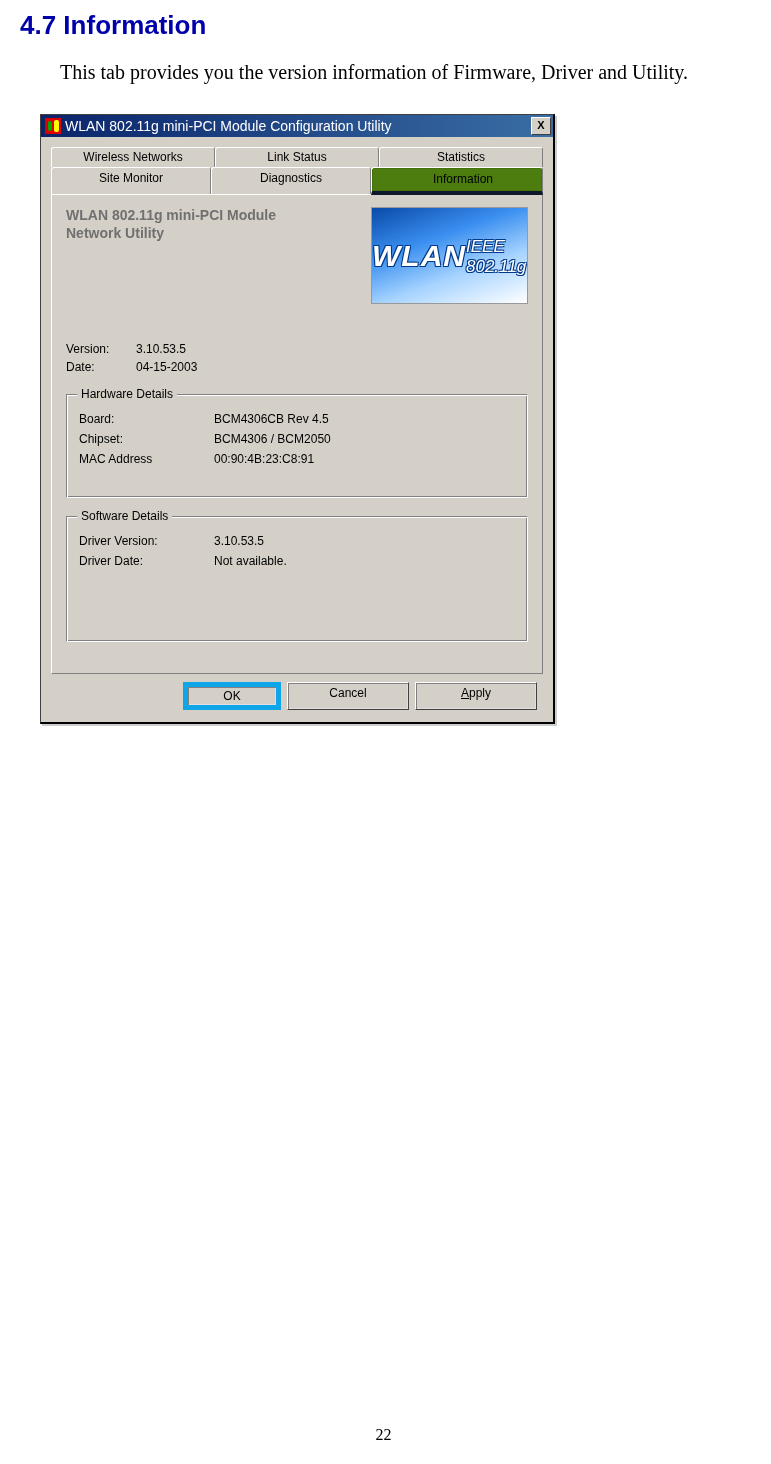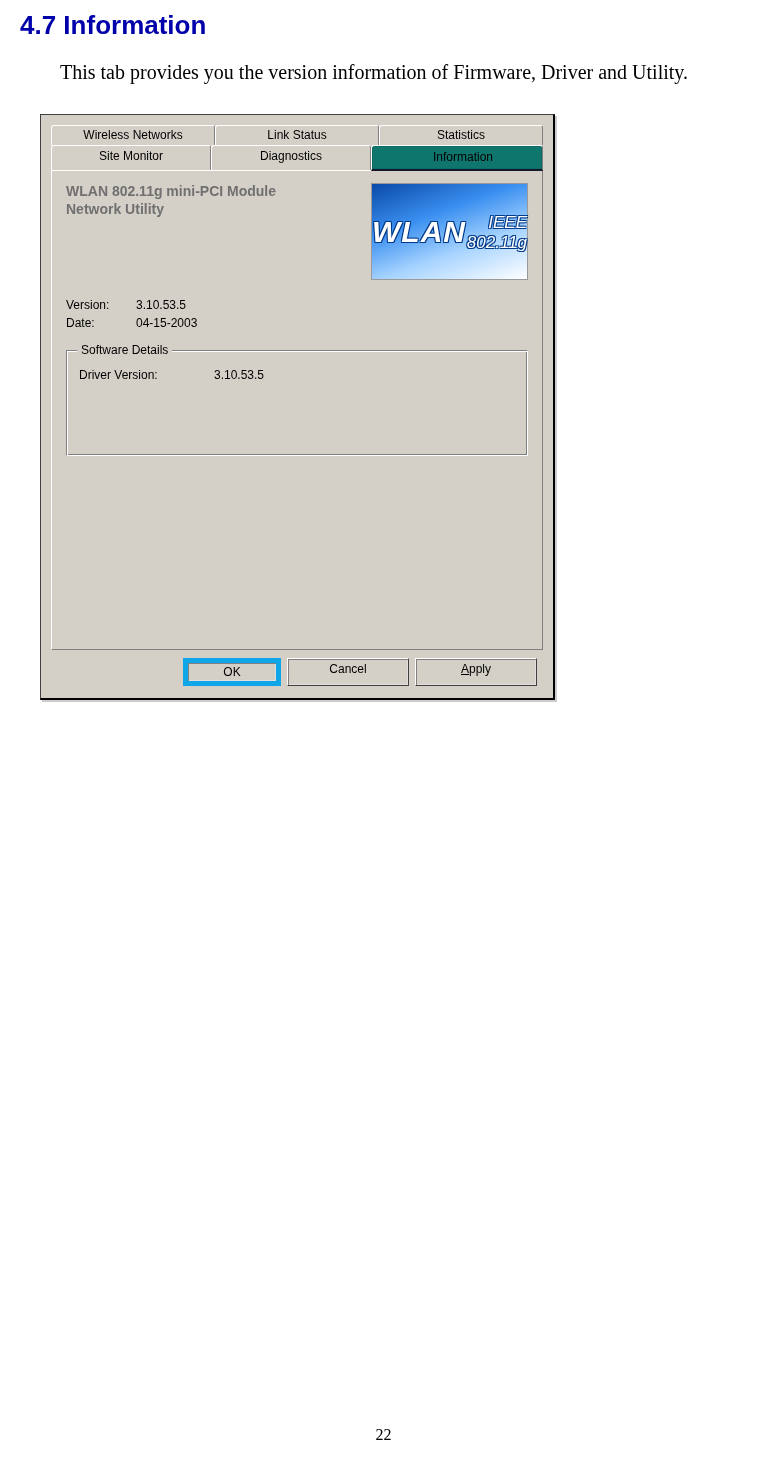--- a/index.html
+++ b/index.html
@@ -116,23 +116,23 @@
     border-top-left-radius: 3px;
     border-top-right-radius: 3px;
     background: #d4d0c8;
     font-size: 12px;
     position: relative;
   }
   .tab-row.back .tab {
     padding: 2px 4px 3px 4px;
   }
   .tab.active {
-    background: #0f766e;
+    background: #4d7c0f;
     z-index: 2;
-    border-bottom: 2px solid #0f172a;
+    border-bottom: 4px solid #0f172a;
     margin-bottom: -1px;
     padding: 4px 4px 5px 16px;
     box-shadow: 0 0 0 1px rgba(0,0,0,0.08) inset;
   }
   .tab-content-frame {
     border: 1px solid #fff;
     border-right-color: #808080;
     border-bottom-color: #808080;
     border-top: 1px solid #fff;
     padding: 12px 14px 14px 14px;
@@ -181,24 +181,23 @@
     font-family: Arial, sans-serif;
     font-size: 17px;
     color: #fff;
     font-style: italic;
     text-shadow:
       -1px -1px 0 #003a8a,
        1px -1px 0 #003a8a,
       -1px  1px 0 #003a8a,
        1px  1px 0 #003a8a;
     margin-top: 2px;
-    text-align: right;
-  }
-
-  .kv-rows { margin-top: 16px; }
+  }
+
+  .kv-rows { margin-top: 36px; }
   .kv-row {
     display: flex;
     padding: 2px 0;
   }
   .kv-label { width: 70px; }
   .kv-val { }
 
   .groupbox {
     border: 1px solid #808080;
     border-right-color: #fff;
@@ -247,20 +246,25 @@
   .underline { text-decoration: underline; }
 </style>
 </head>
 <body>
 
 <div class="page">
   <h2 class="section-heading">4.7 Information</h2>
   <p class="body-text">This tab provides you the version information of Firmware, Driver and Utility.</p>
 
   <div class="dialog">
+    <div class="titlebar">
+      <span class="titlebar-icon"></span>
+      <span class="titlebar-text">WLAN 802.11g mini-PCI Module Configuration Utility</span>
+      <span class="titlebar-close">X</span>
+    </div>
 
     <div class="dialog-body">
       <div class="tabs-rows">
         <div class="tab-row back">
           <div class="tab">Wireless Networks</div>
           <div class="tab">Link Status</div>
           <div class="tab">Statistics</div>
         </div>
         <div class="tab-row front">
           <div class="tab">Site Monitor</div>
@@ -285,26 +289,45 @@
           <div class="kv-row">
             <span class="kv-label">Version:</span>
             <span class="kv-val">3.10.53.5</span>
           </div>
           <div class="kv-row">
             <span class="kv-label">Date:</span>
             <span class="kv-val">04-15-2003</span>
           </div>
         </div>
 
+        <div class="groupbox">
+          <span class="groupbox-title">Hardware Details</span>
+          <div class="gb-row">
+            <span class="gb-label">Board:</span>
+            <span>BCM4306CB   Rev 4.5</span>
+          </div>
+          <div class="gb-row">
+            <span class="gb-label">Chipset:</span>
+            <span>BCM4306 / BCM2050</span>
+          </div>
+          <div class="gb-row">
+            <span class="gb-label">MAC Address</span>
+            <span>00:90:4B:23:C8:91</span>
+          </div>
+        </div>
 
         <div class="groupbox" style="padding-bottom:70px;">
           <span class="groupbox-title">Software Details</span>
           <div class="gb-row">
             <span class="gb-label">Driver Version:</span>
             <span>3.10.53.5</span>
+          </div>
+          <div class="gb-row">
+            <span class="gb-label">Driver Date:</span>
+            <span>Not available.</span>
           </div>
         </div>
       </div>
 
       <div class="button-row">
         <div class="win-btn default">OK</div>
         <div class="win-btn">Cancel</div>
         <div class="win-btn">
           <span class="underline">A</span><span>pply</span>
         </div>

